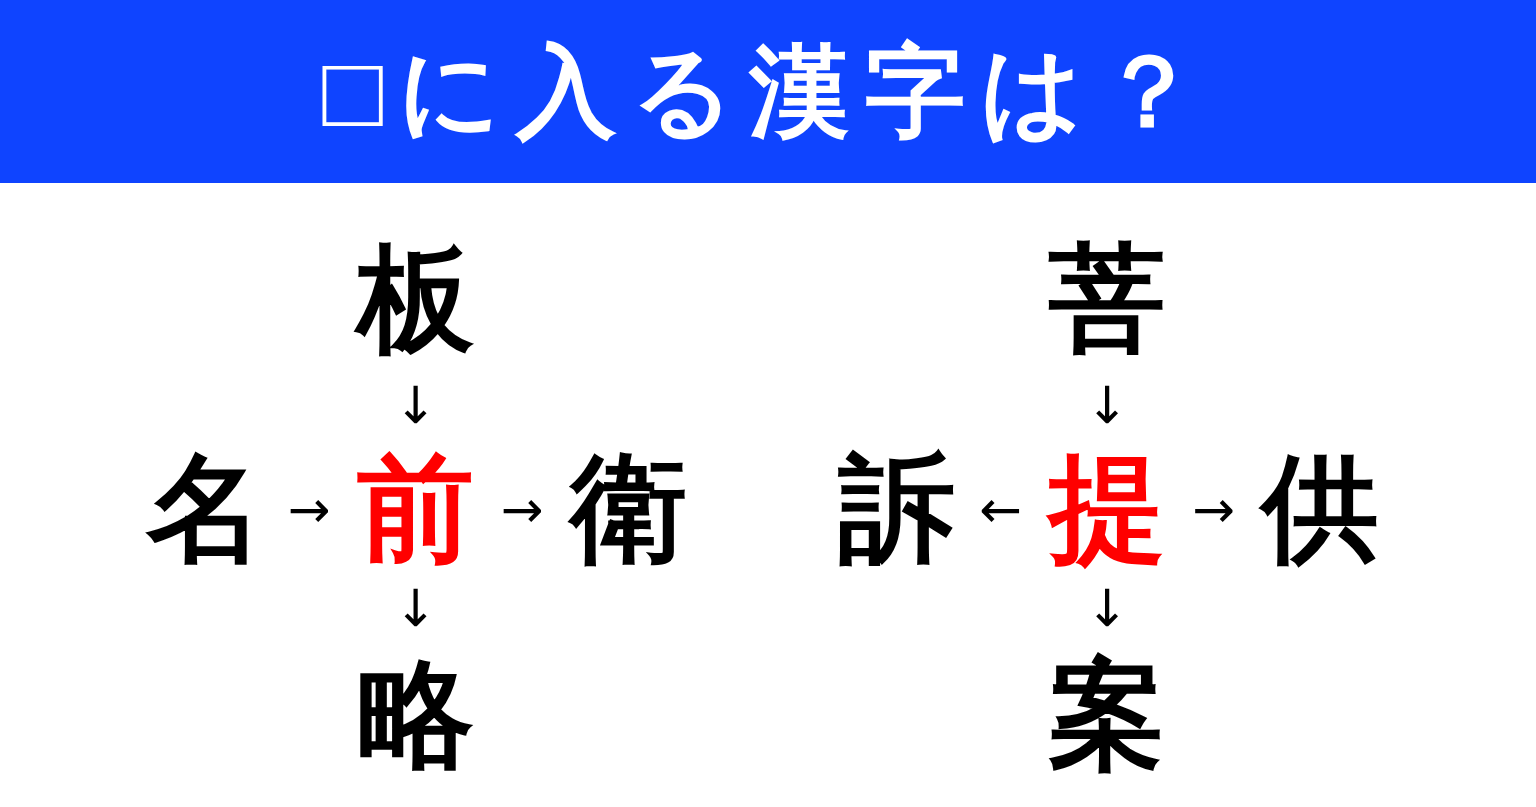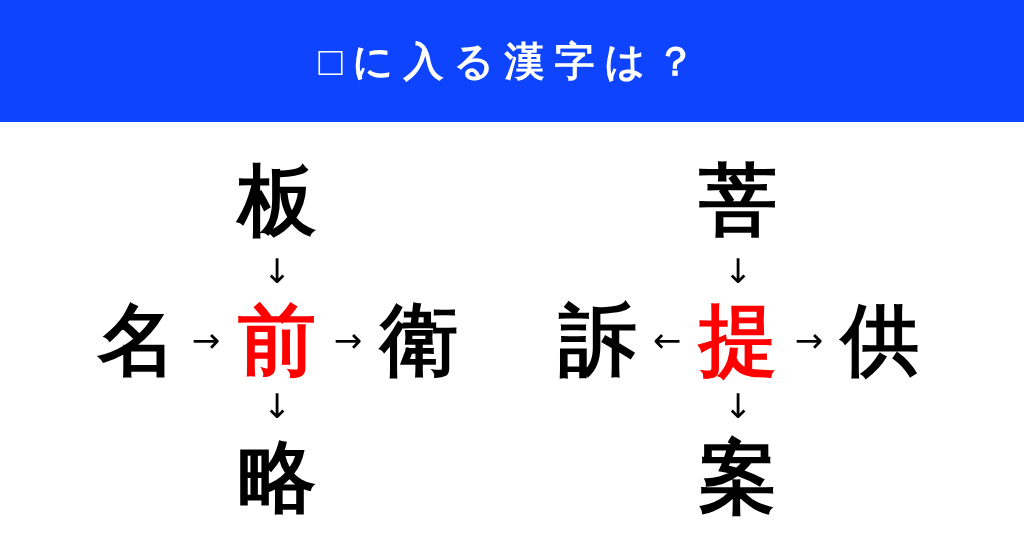--- a/index.html
+++ b/index.html
@@ -5,22 +5,22 @@
   html, body { margin:0; padding:0; }
   body {
     width:1024px; height:538px; background:#ffffff; position:relative; overflow:hidden;
     font-family: "DejaVu Sans", sans-serif;
   }
   .header {
     position:absolute; left:0; top:0; width:1024px; height:122px;
     background:#0f44ff; display:flex; align-items:center; justify-content:center;
   }
   .header-title {
-    color:#ffffff; font-size:40px; font-weight:bold; letter-spacing:10px;
-    font-family: Liberation Mono, monospace;
+    color:#ffffff; font-size:67px; font-weight:bold; letter-spacing:10px;
+    font-family: Liberation Serif, serif;
   }
   .puzzle { position:absolute; top:122px; width:512px; height:416px; }
   .kanji {
     position:absolute; width:90px; height:90px; line-height:90px; text-align:center;
     font-size:78px; font-weight:bold; color:#000000;
     font-family: "DejaVu Sans", sans-serif;
   }
   .kanji.answer { color:#ff0000; }
   .arrow {
     position:absolute; width:44px; height:44px; line-height:44px; text-align:center;

